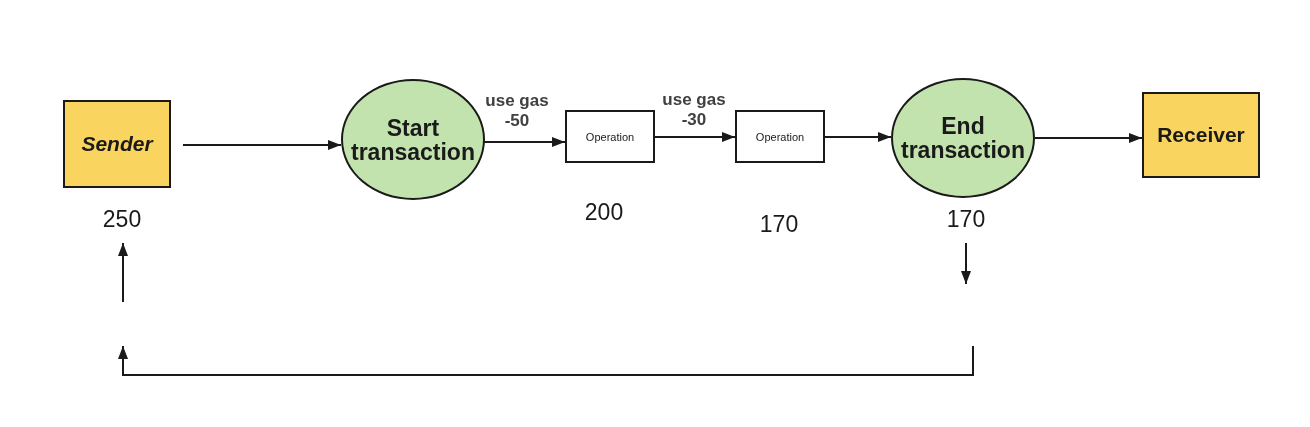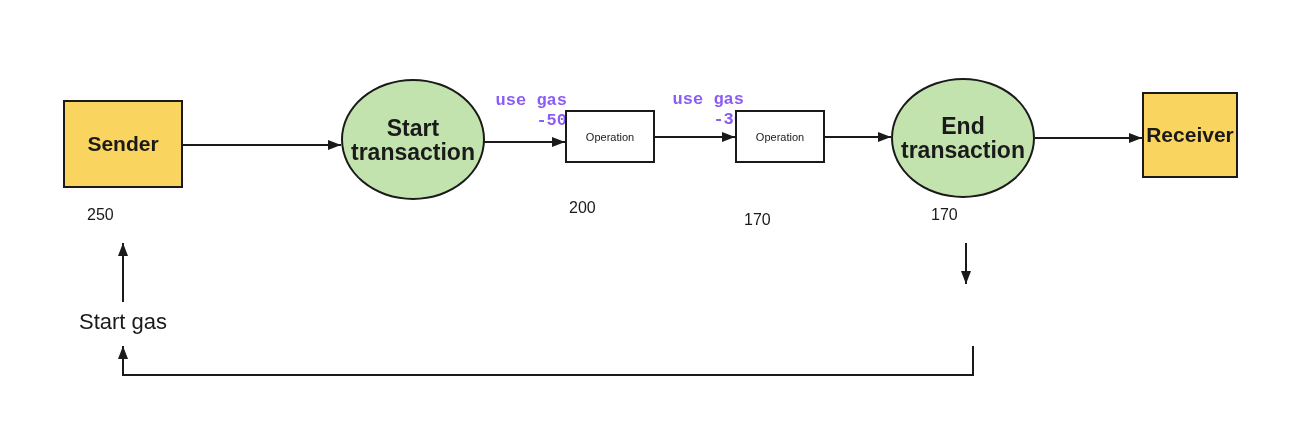--- a/index.html
+++ b/index.html
@@ -25,55 +25,54 @@
     justify-content: center;
     text-align: center;
     border: 2px solid #1a1a1a;
     white-space: pre-line;
   }
   .actor {
     background: #f9d45e;
     font-weight: bold;
     font-size: 21px;
   }
-  #sender   { left: 63px;   top: 100px; width: 120px; height: 88px; }
-  #receiver { left: 1142px; top: 92px;  width: 96px; height: 86px; }
+  #sender   { left: 63px;   top: 100px; width: 108px; height: 88px; font-style: italic; }
+  #receiver { left: 1142px; top: 92px;  width: 118px; height: 86px; }
   .state {
     background: #c3e3ae;
     border-radius: 50%;
     font-weight: bold;
     font-size: 23px;
     line-height: 24px;
   }
   #start-transaction { left: 341px; top: 79px; width: 144px; height: 121px; }
   #end-transaction   { left: 891px; top: 78px; width: 144px; height: 120px; }
   .operation {
     background: #ffffff;
     font-size: 11px;
   }
   #operation-1 { left: 565px; top: 110px; width: 90px; height: 53px; }
   #operation-2 { left: 735px; top: 110px; width: 90px; height: 53px; }
   .gas-label {
     position: absolute;
     width: 100px;
-    color: #8b5cf6;
+    color: #404040;
     font-weight: bold;
     font-size: 17px;
     line-height: 20px;
-    text-align: right;
+    text-align: center;
     white-space: pre-line;
-    font-family: Liberation Mono, monospace;
   }
   #use-gas-1 { left: 467px; top: 91px; }
   #use-gas-2 { left: 644px; top: 90px; }
   .gas-value {
     position: absolute;
     width: 70px;
-    font-size: 16px;
-    text-align: left;
+    font-size: 23px;
+    text-align: center;
   }
   #value-sender { left: 87px;  top: 206px; }
   #value-op1    { left: 569px; top: 199px; }
   #value-op2    { left: 744px; top: 211px; }
   #value-end    { left: 931px; top: 206px; }
   .annotation {
     position: absolute;
     width: 150px;
     font-size: 22px;
     line-height: 27px;
@@ -125,16 +124,15 @@
   <div class="node actor" id="receiver">Receiver</div>
 
   <div class="gas-value" id="value-sender">250</div>
 
   <div class="gas-value" id="value-op1">200</div>
 
   <div class="gas-value" id="value-op2">170</div>
 
   <div class="gas-value" id="value-end">170</div>
 
-  <div class="annotation" id="start-gas">Start gas</div>
 
 
 </div>
 
 </body></html>

